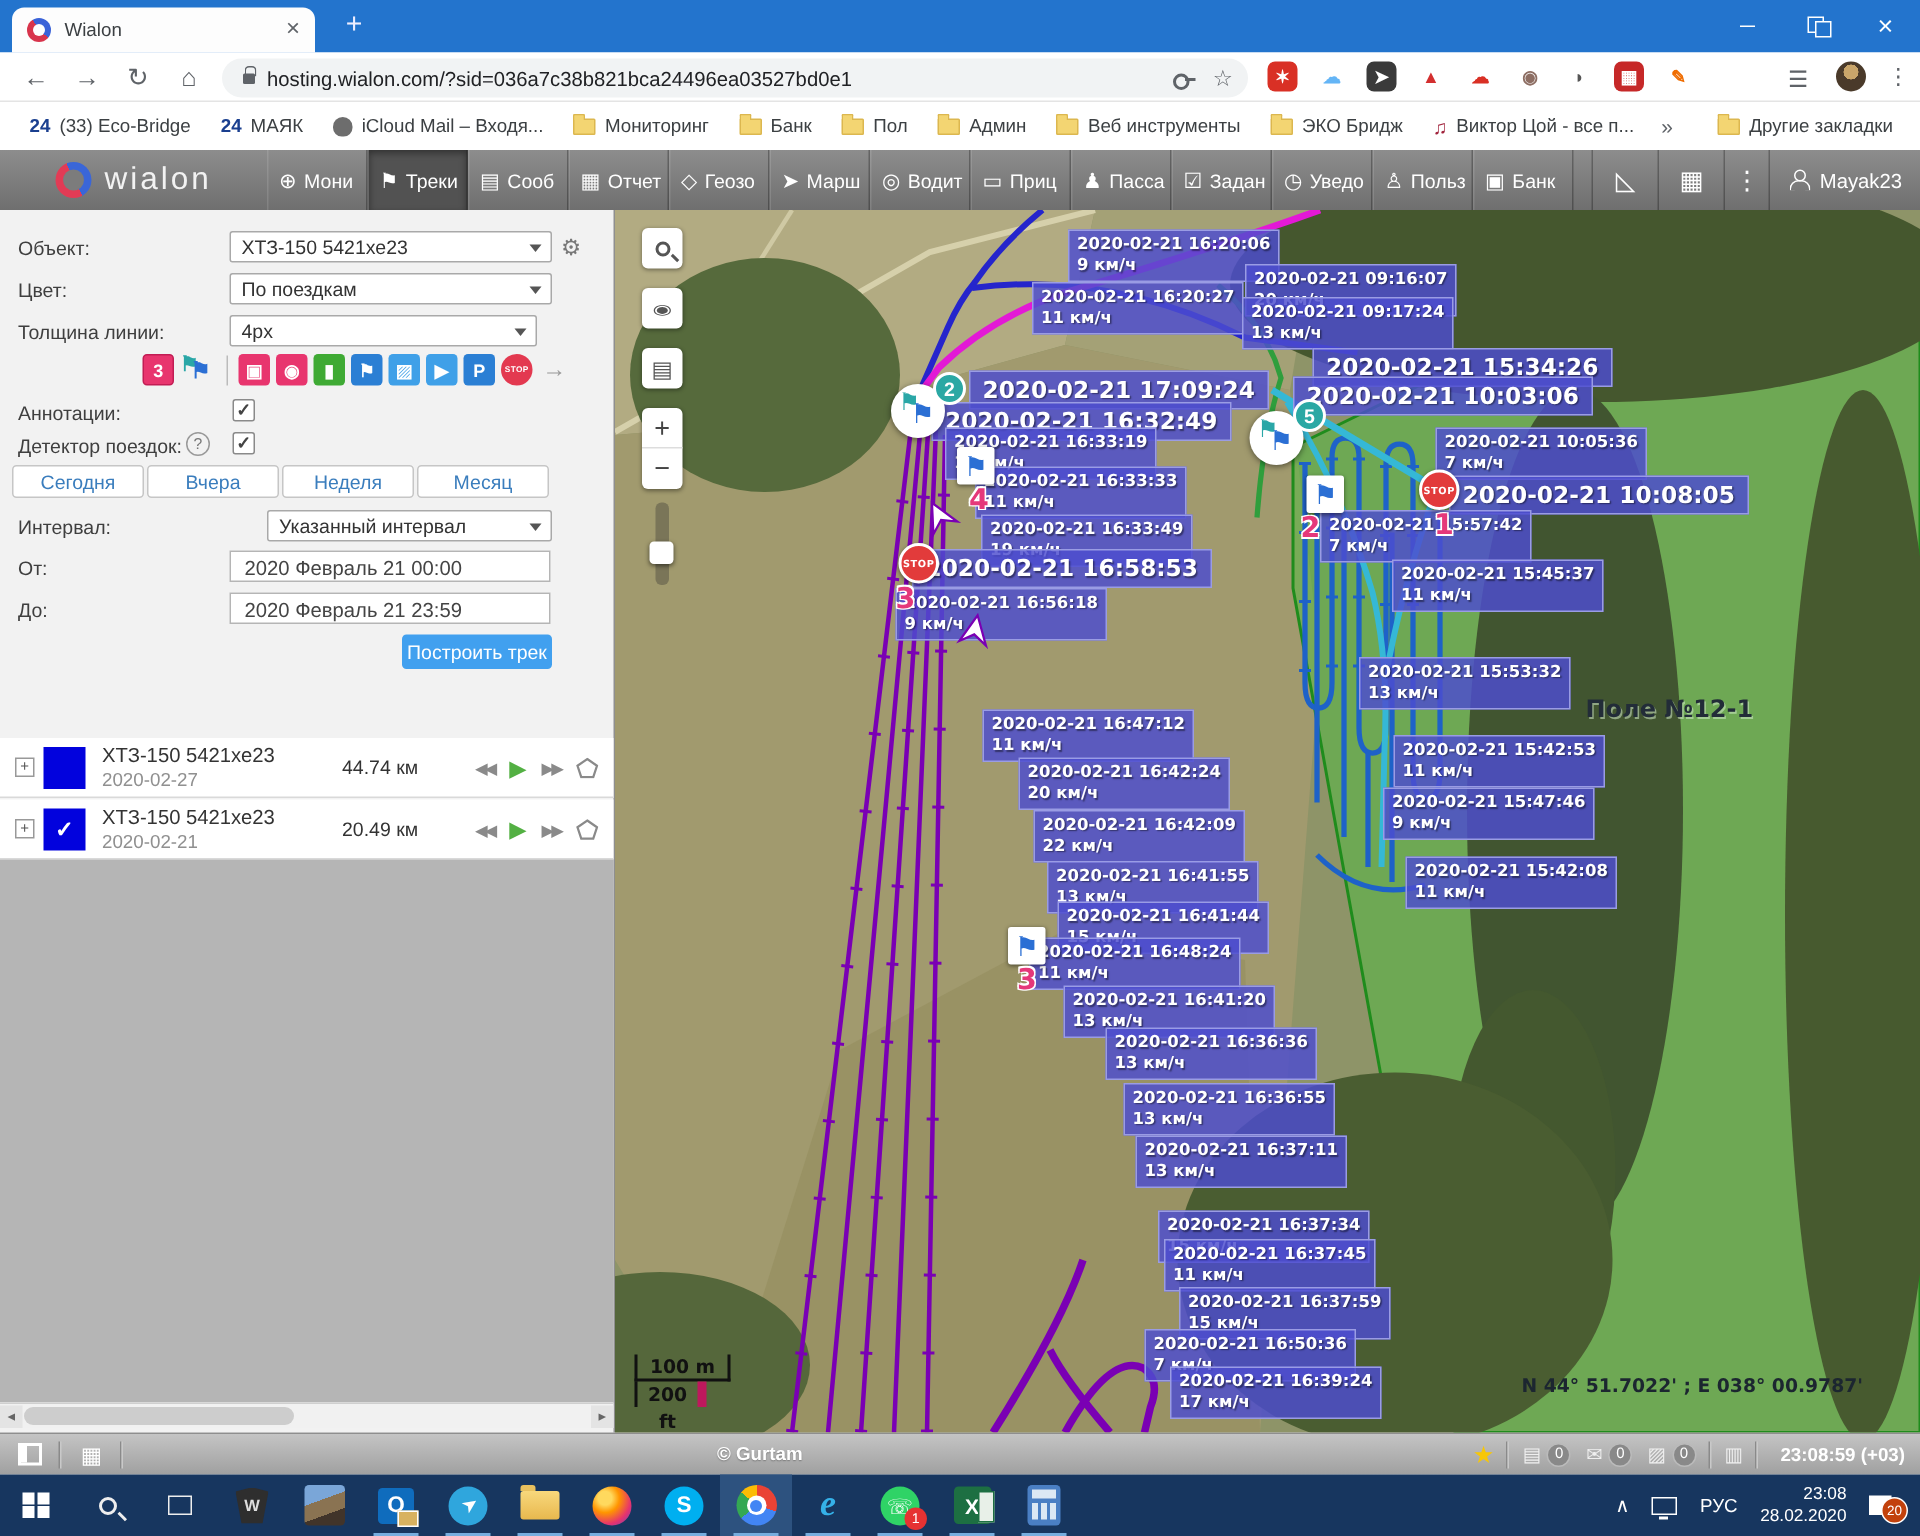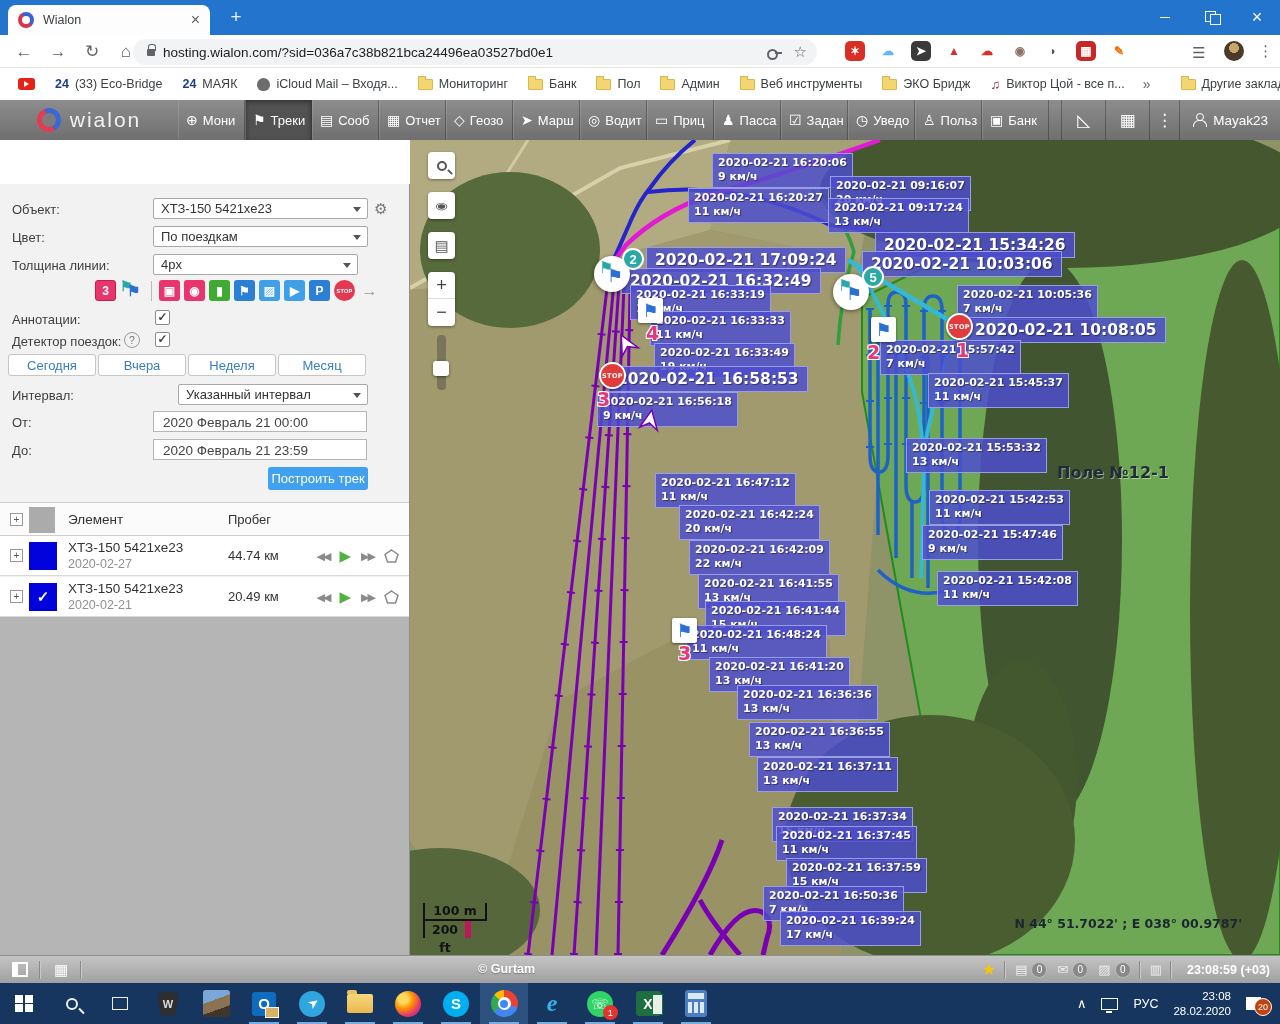--- a/index.html
+++ b/index.html
@@ -22,21 +22,21 @@
   .winbtns{position:absolute;right:0;top:0;height:35px;display:flex;}
   .winbtn{width:46px;height:35px;display:flex;align-items:center;justify-content:center;color:#fff;}
   .wb-min::before{content:"";width:10px;height:1.5px;background:#fff;display:block;}
   .wb-max::before{content:"";width:9px;height:9px;border:1.2px solid #fff;display:block;margin-left:3px;margin-top:-3px;}
   .wb-max::after{content:"";width:9px;height:9px;border:1.2px solid #fff;display:block;margin-left:-6px;margin-top:3px;background:#2374cd;}
   .wb-close::before{content:"×";font-size:18px;}
 
   
   .toolbar{position:absolute;left:0;top:35px;width:1280px;height:33px;background:#fff;border-bottom:1px solid #e4e4e4;}
   .navbtn{position:absolute;top:5px;width:24px;height:24px;color:#5f6368;font-size:17px;text-align:center;line-height:23px;}
-  .omnibox{position:absolute;left:133px;top:39px;width:684px;height:26px;background:#f1f3f4;
+  .omnibox{position:absolute;left:148px;top:39px;width:684px;height:26px;background:#f1f3f4;
        border-radius:13px;display:flex;align-items:center;padding:0 10px;}
   .lock{width:8px;height:7px;background:#5f6368;border-radius:1px;position:relative;margin:0 8px 0 4px;flex:0 0 8px;}
   .lock::before{content:"";position:absolute;top:-5px;left:1px;width:6px;height:6px;border:1.5px solid #5f6368;border-bottom:none;border-radius:3px 3px 0 0;}
   .url{font-size:13.5px;color:#202124;white-space:nowrap;overflow:hidden;}
   .ob-right{margin-left:auto;display:flex;align-items:center;gap:12px;}
   .keyic{width:15px;height:7px;position:relative;}
   .keyic::before{content:"";position:absolute;left:0;top:0;width:7px;height:7px;border:2px solid #5f6368;border-radius:50%;}
   .keyic::after{content:"";position:absolute;left:8px;top:3px;width:7px;height:2px;background:#5f6368;box-shadow:4px 2px 0 -1px #5f6368;}
   .staric::before{content:"☆";color:#5f6368;font-size:15px;}
   .extrow{position:absolute;left:845px;top:41px;display:flex;gap:13px;align-items:center;}
@@ -44,21 +44,21 @@
        font-size:12px;font-weight:bold;}
   .listic{position:absolute;left:1192px;top:44px;color:#5f6368;font-size:15px;}
   .listic::before{content:"☰";}
   .avatar{position:absolute;left:1224px;top:41px;width:20px;height:20px;border-radius:50%;
        background:radial-gradient(circle at 50% 35%,#c9a56a 0 30%,#4a3a2a 31% 100%);}
   .menudots{position:absolute;left:1258px;top:42px;color:#5f6368;font-size:15px;}
   .menudots::before{content:"⋮";}
 
   
   .bookmarks{position:absolute;left:0;top:68px;width:1280px;height:32px;background:#fff;
-       display:flex;align-items:center;padding:0 10px;gap:4px;}
+       display:flex;align-items:center;padding:0 10px;gap:4px;justify-content:flex-end;}
   .bm{display:flex;align-items:center;gap:6px;padding:3px 8px;border-radius:4px;}
   .bm-label{font-size:12.5px;color:#3c4043;white-space:nowrap;}
   .bi-youtube{width:17px;height:12px;background:#e62117;border-radius:3px;position:relative;}
   .bi-youtube::after{content:"";position:absolute;left:6px;top:3px;border-left:5px solid #fff;border-top:3px solid transparent;border-bottom:3px solid transparent;}
   .bi-24{color:#1a3f8f;font-weight:bold;font-size:12.5px;}
   .bi-apple{width:13px;height:13px;border-radius:50% 50% 45% 45%;background:#6d6d6d;}
   .bi-folder{width:15px;height:11px;background:#f3d572;border:1px solid #dcb74f;border-radius:1px;position:relative;}
   .bi-folder::before{content:"";position:absolute;left:-1px;top:-4px;width:6px;height:3px;background:#f3d572;border:1px solid #dcb74f;border-bottom:none;border-radius:1px 1px 0 0;}
   .bi-music{color:#a1233c;font-size:13px;}
   .bm-ovf{color:#5f6368;font-size:14px;padding:0 6px;}
@@ -79,21 +79,21 @@
   .wnav-right{margin-left:auto;display:flex;align-items:stretch;}
   .wtool{width:44px;display:flex;align-items:center;justify-content:center;color:#fff;font-size:17px;
        border-left:1px solid rgba(0,0,0,.28);}
   .usercell{display:flex;align-items:center;gap:7px;color:#fff;font-size:13.5px;padding:0 12px;
        border-left:1px solid rgba(0,0,0,.28);}
   .usric{width:14px;height:14px;position:relative;}
   .usric::before{content:"";position:absolute;left:4px;top:0;width:6px;height:6px;border:1.6px solid #fff;border-radius:50%;}
   .usric::after{content:"";position:absolute;left:1px;top:7px;width:12px;height:6px;border:1.6px solid #fff;border-bottom:none;border-radius:6px 6px 0 0;}
 
   
-  .panel{position:absolute;left:0;top:140px;width:410px;height:815px;background:#f2f2f2;border-right:1px solid #8f8f8f;margin-top:44px;}
+  .panel{position:absolute;left:0;top:140px;width:410px;height:815px;background:#f2f2f2;border-right:1px solid #8f8f8f;}
   .prow-label{position:absolute;left:12px;font-size:13px;color:#3f3f3f;}
   .sel{position:absolute;height:21px;background:#fff;border:1px solid #a9a9a9;border-radius:2px;
        font-size:13px;color:#333;padding:2px 18px 0 7px;white-space:nowrap;overflow:hidden;}
   .sel::after{content:"";position:absolute;right:6px;top:8px;border-left:4px solid transparent;
        border-right:4px solid transparent;border-top:5px solid #555;}
   .inputbox{position:absolute;left:153px;width:214px;height:21px;background:#fff;border:1px solid #b5b5b5;
        font-size:13.5px;color:#444;padding:3px 0 0 9px;}
   .wrench{position:absolute;left:374px;color:#787878;font-size:15px;}
   .opticons{position:absolute;left:95px;top:96px;display:flex;gap:4px;align-items:center;}
   .oi{width:21px;height:21px;border-radius:3px;display:flex;align-items:center;justify-content:center;
@@ -470,26 +470,20 @@
       <span>Указанный интервал</span></div>
 
     <span class="prow-label" style="top:231px">От:</span>
     <div class="inputbox" style="top:227px">2020 Февраль 21 00:00</div>
 
     <span class="prow-label" style="top:259px">До:</span>
     <div class="inputbox" style="top:255px">2020 Февраль 21 23:59</div>
 
     <div class="buildbtn">Построить трек</div>
 
-    <div class="thead">
-      <span class="expand" style="top:10px"></span>
-      <span class="swatch" style="background:#ababab;width:26px;height:26px;top:4px"></span>
-      <span class="tname" style="top:9px;font-weight:normal">Элемент</span>
-      <span class="tmil" style="top:9px">Пробег</span>
-    </div>
     <div id="tablerows">
         <div class="trow" style="top: 352px;">
           <span class="expand" style="top: 13px;"></span>
           <span class="swatch" style="background: rgb(2, 2, 221);"></span>
           <span class="tname">ХТЗ-150 5421хе23</span>
           <span class="tdate">2020-02-27</span>
           <span class="tmil">44.74 км</span>
           <span class="ticons">
             <span class="tic">◀◀</span>
             <span class="tic tic-play">▶</span>

